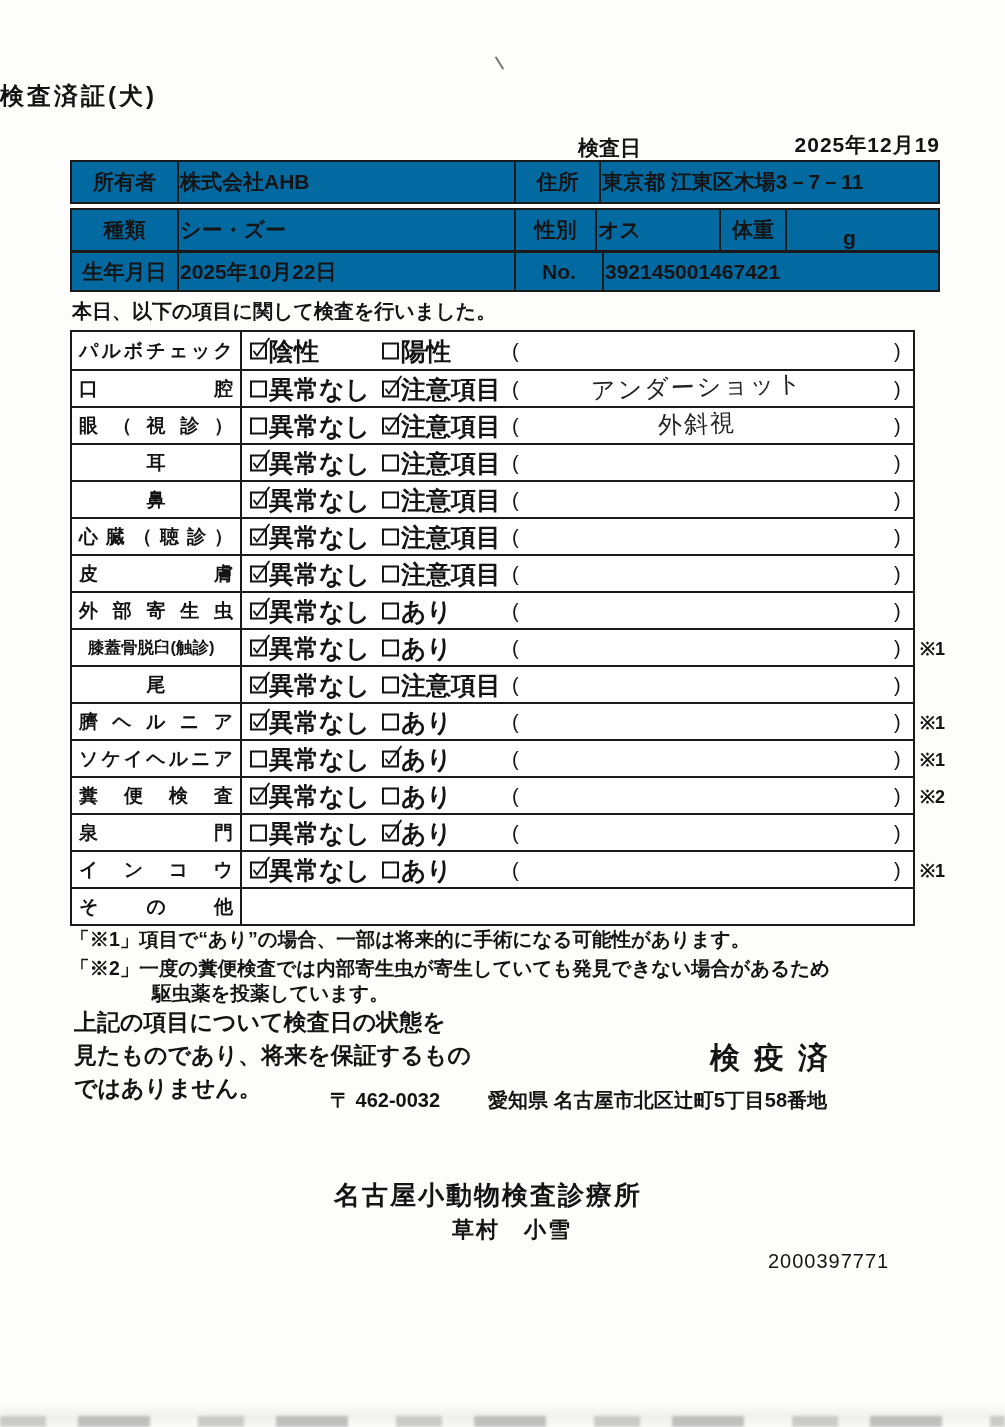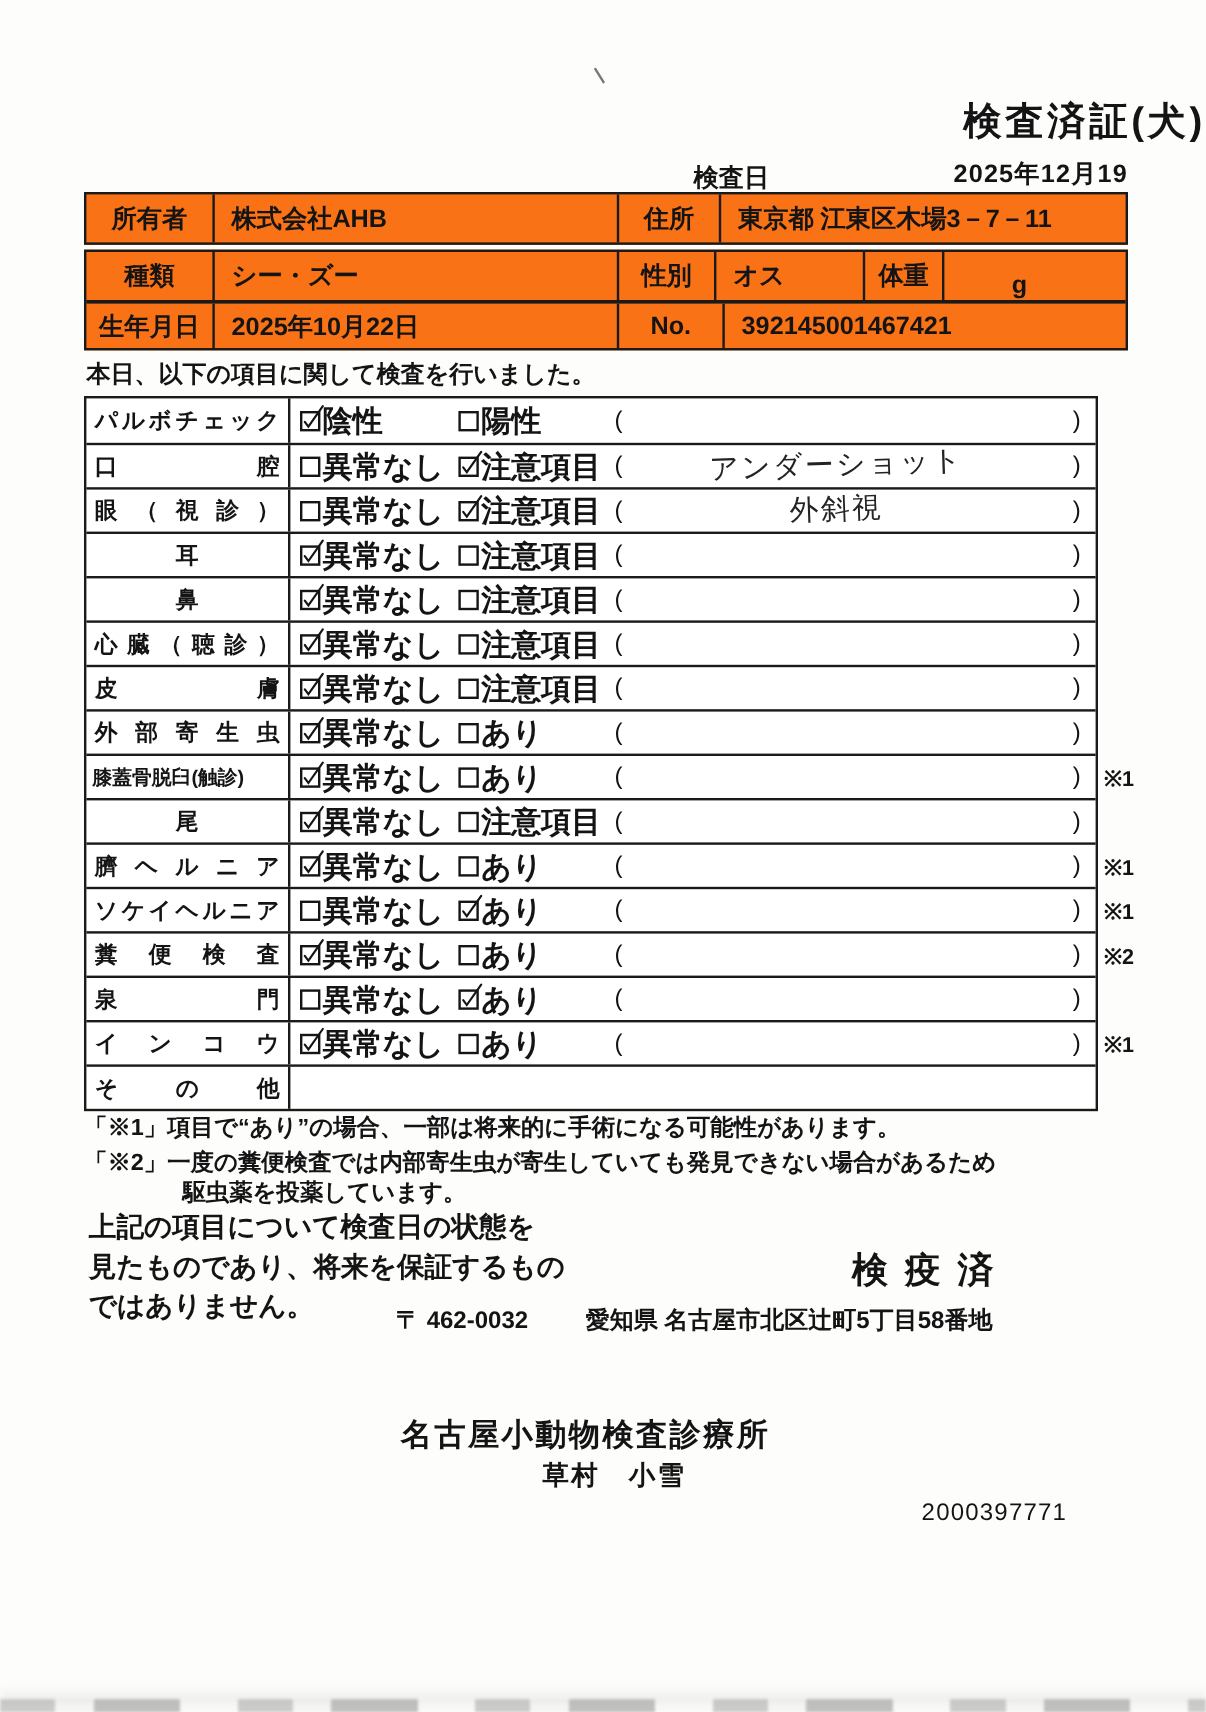--- a/index.html
+++ b/index.html
@@ -3,32 +3,32 @@
 <meta charset="utf-8">
 <style>
   html,body{margin:0;padding:0;background:#9a9a9a;}
   #page{
     position:relative;width:1005px;height:1427px;background:#fdfdfc;
     font-family:"Liberation Sans",sans-serif;color:#141414;overflow:hidden;
     margin:0 auto;
   }
   .abs{position:absolute;}
   
-  #doc-title{top:80px;left:0;width:100%;text-align:right;font-size:32px;font-weight:600;letter-spacing:3px;}
+  #doc-title{top:80px;left:0;width:100%;text-align:left;font-size:24px;font-weight:600;letter-spacing:3px;}
   #title-tick{top:62px;left:492px;width:15px;height:2px;background:#777;transform:rotate(58deg);border-radius:2px;}
   
   #insp-date-label{top:134px;left:578px;font-size:21px;font-weight:600;}
   #insp-date-value{top:131px;left:780px;width:160px;text-align:right;font-size:21px;font-weight:600;letter-spacing:1px;}
   
-  .htable{left:70px;width:870px;border:2px solid #1a1a1a;box-sizing:border-box;background:#f97316;}
+  .htable{left:70px;width:870px;border:2px solid #1a1a1a;box-sizing:border-box;background:#0369a1;}
   .hrow{display:flex;height:40px;box-sizing:border-box;}
   .hrow + .hrow{border-top:3px solid #1a1a1a;}
   .hcell{display:flex;align-items:center;box-sizing:border-box;font-size:21px;font-weight:600;overflow:hidden;white-space:nowrap;}
   .hcell.lbl{justify-content:center;}
-  .hcell.val{padding-left:14px;}
+  .hcell.val{padding-left:1px;}
   .hcell + .hcell{border-left:2px solid #1a1a1a;}
   #owner-table{top:160px;}
   #pet-table{top:208px;}
   .w-label1{width:105px;}
   .w-ownerval{width:337px;}
   .w-addrlabel{width:85px;}
   .w-flex{flex:1;}
   .w-sexlabel{width:81px;}
   .w-sexval{width:124px;}
   .w-wtlabel{width:66px;}
@@ -37,21 +37,21 @@
   
   #intro-text{top:298px;left:72px;font-size:20px;font-weight:600;}
   
   #exam-table{top:330px;left:70px;width:845px;border:2px solid #1a1a1a;box-sizing:border-box;background:#fff;}
   .exam-row{position:relative;display:flex;height:37px;box-sizing:border-box;}
   .exam-row + .exam-row{border-top:2px solid #1a1a1a;}
   .row-label{width:170px;box-sizing:border-box;border-right:2px solid #1a1a1a;
     display:flex;align-items:center;padding:0 7px;font-size:19px;font-weight:600;overflow:hidden;}
   .row-label.justify{justify-content:space-between;}
   .row-label.center{justify-content:center;}
-  .row-label.natural{font-size:16.5px;letter-spacing:0;padding:0 5px;}
+  .row-label.natural{font-size:16.5px;letter-spacing:0;padding:0 16px;}
   .row-content{position:relative;flex:1;}
   .opt{position:absolute;top:50%;transform:translateY(-50%);display:flex;align-items:center;font-size:25px;font-weight:600;white-space:nowrap;}
   .opt1{left:8px;}
   .opt2{left:140px;}
   .cbox{position:relative;width:13px;height:13px;border:2px solid #151515;margin-right:2px;flex:0 0 auto;}
   .cbox svg{position:absolute;left:0;top:0;overflow:visible;}
   .paren{position:absolute;top:50%;transform:translateY(-50%);font-size:20px;font-weight:500;}
   .paren.open{left:270px;}
   .paren.close{left:652px;}
   .hand-note{position:absolute;top:46%;transform:translateY(-50%) rotate(-2deg);left:290px;width:330px;

